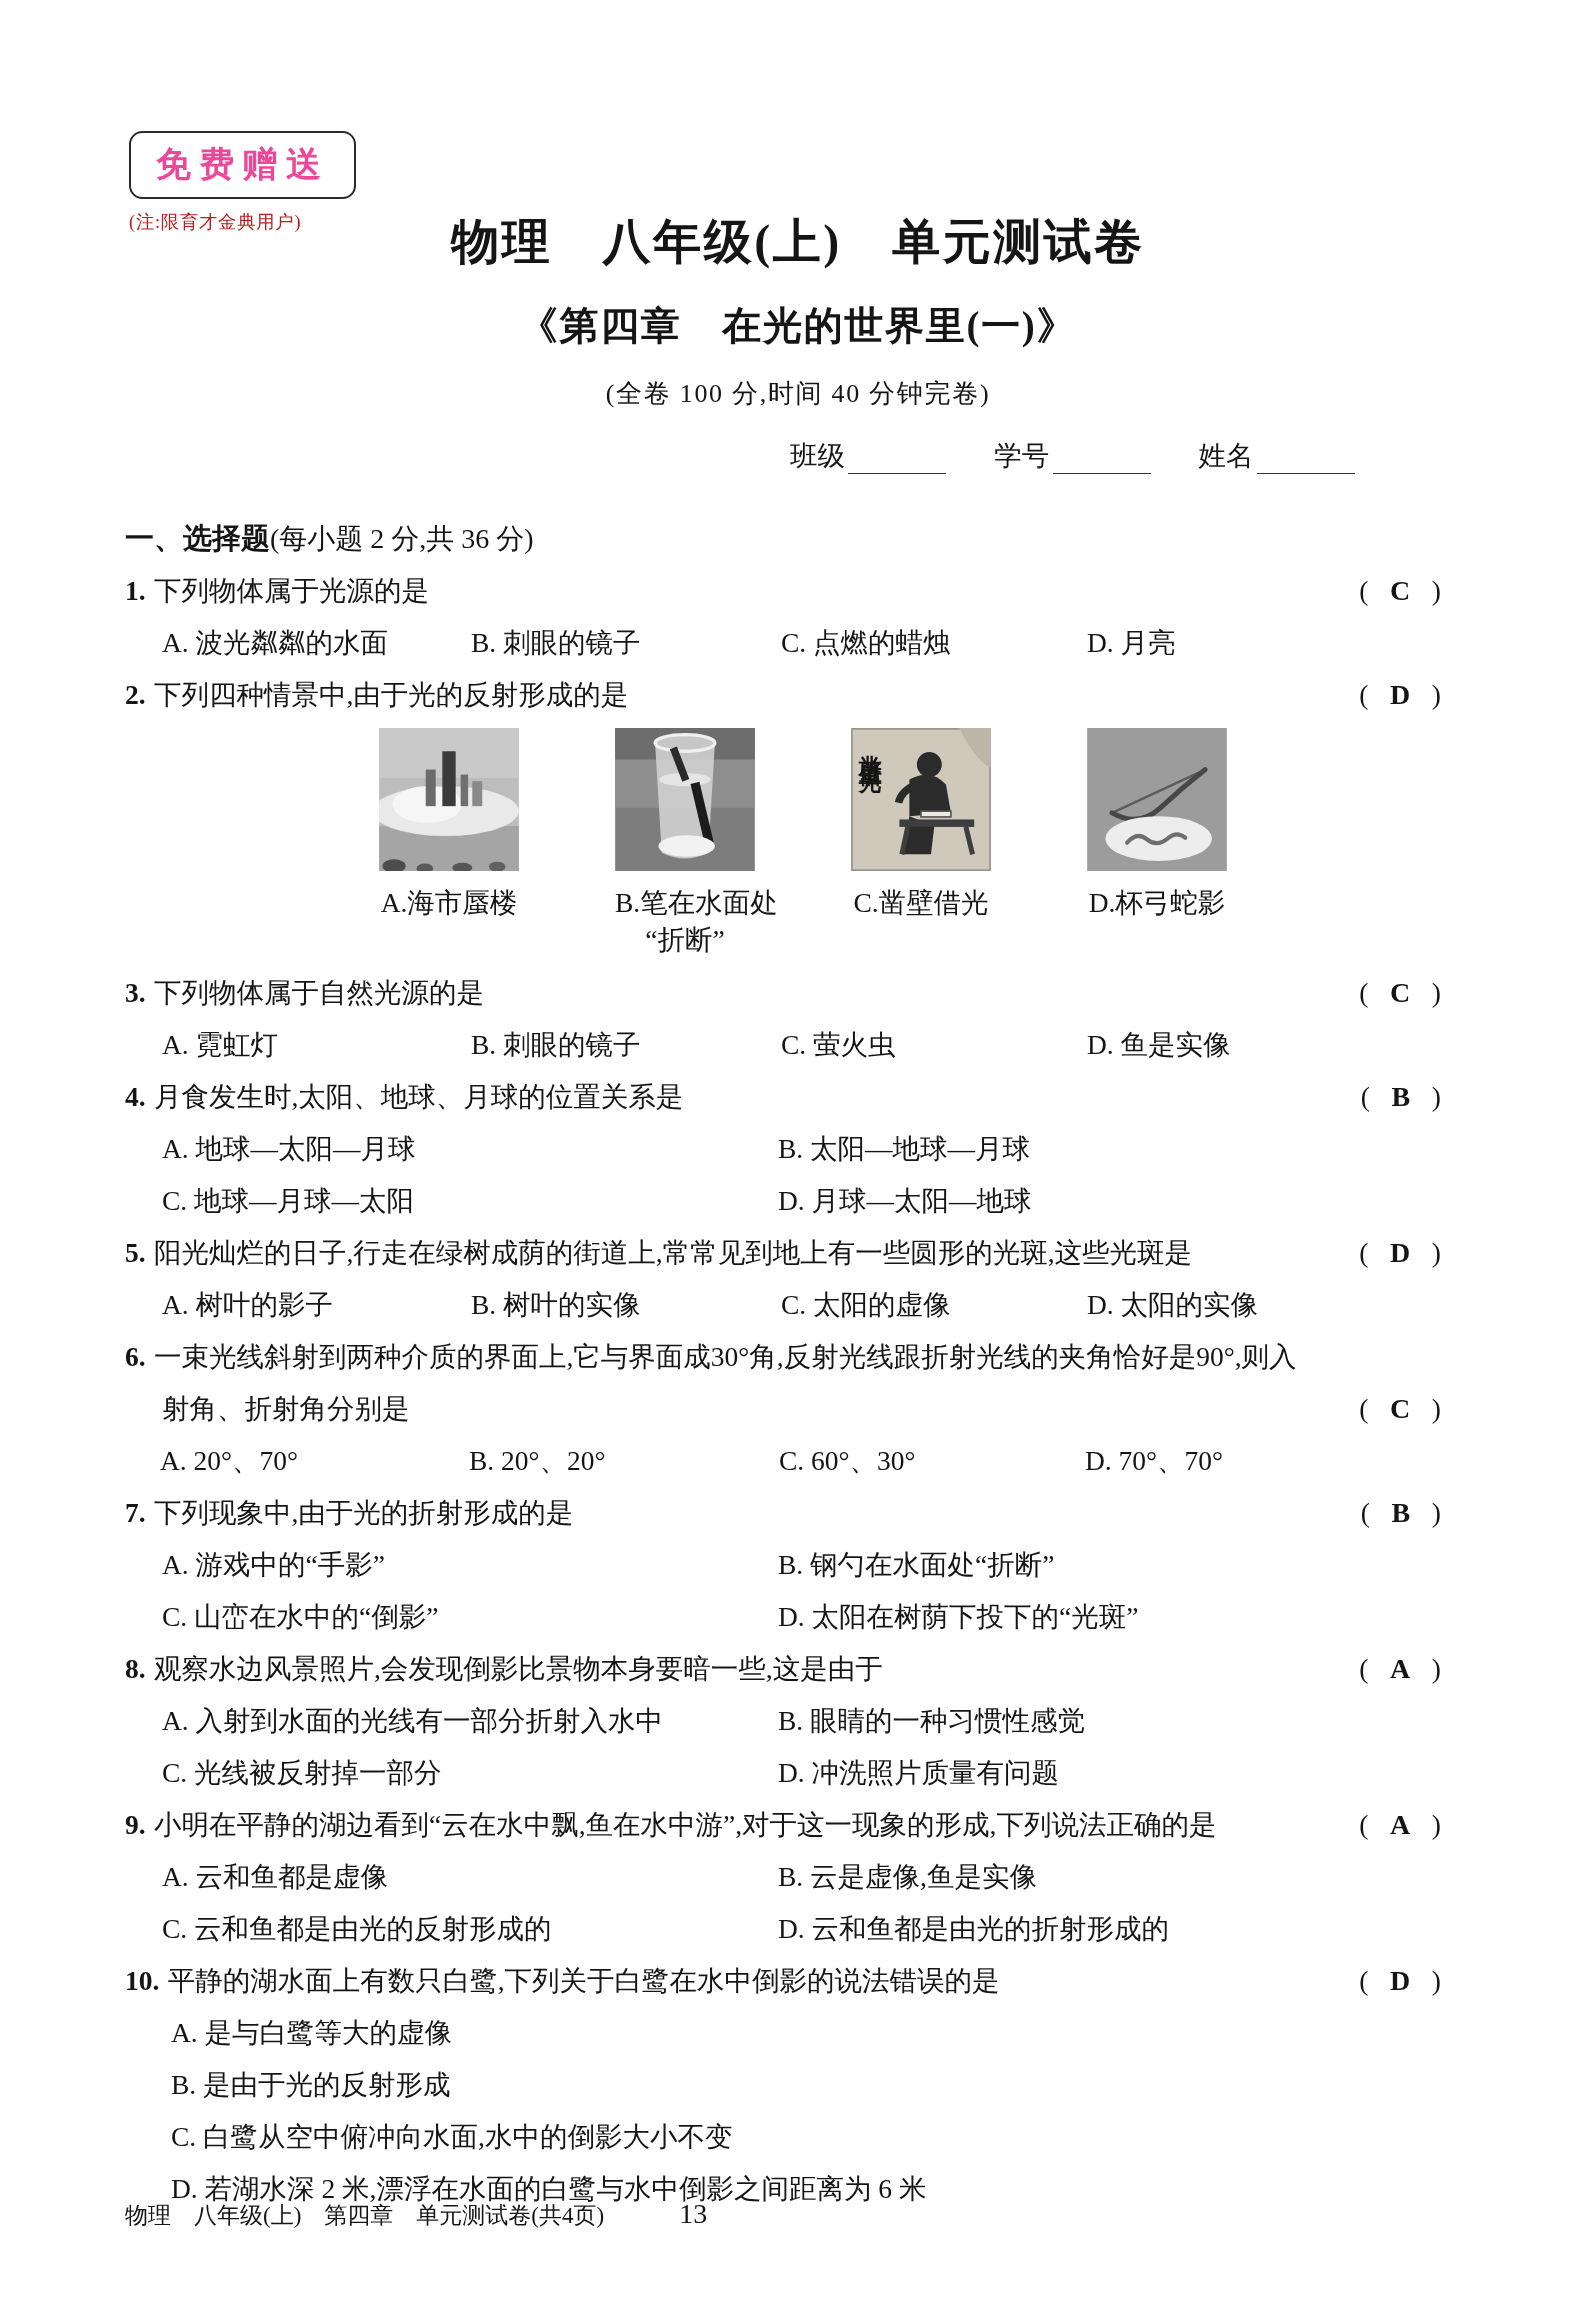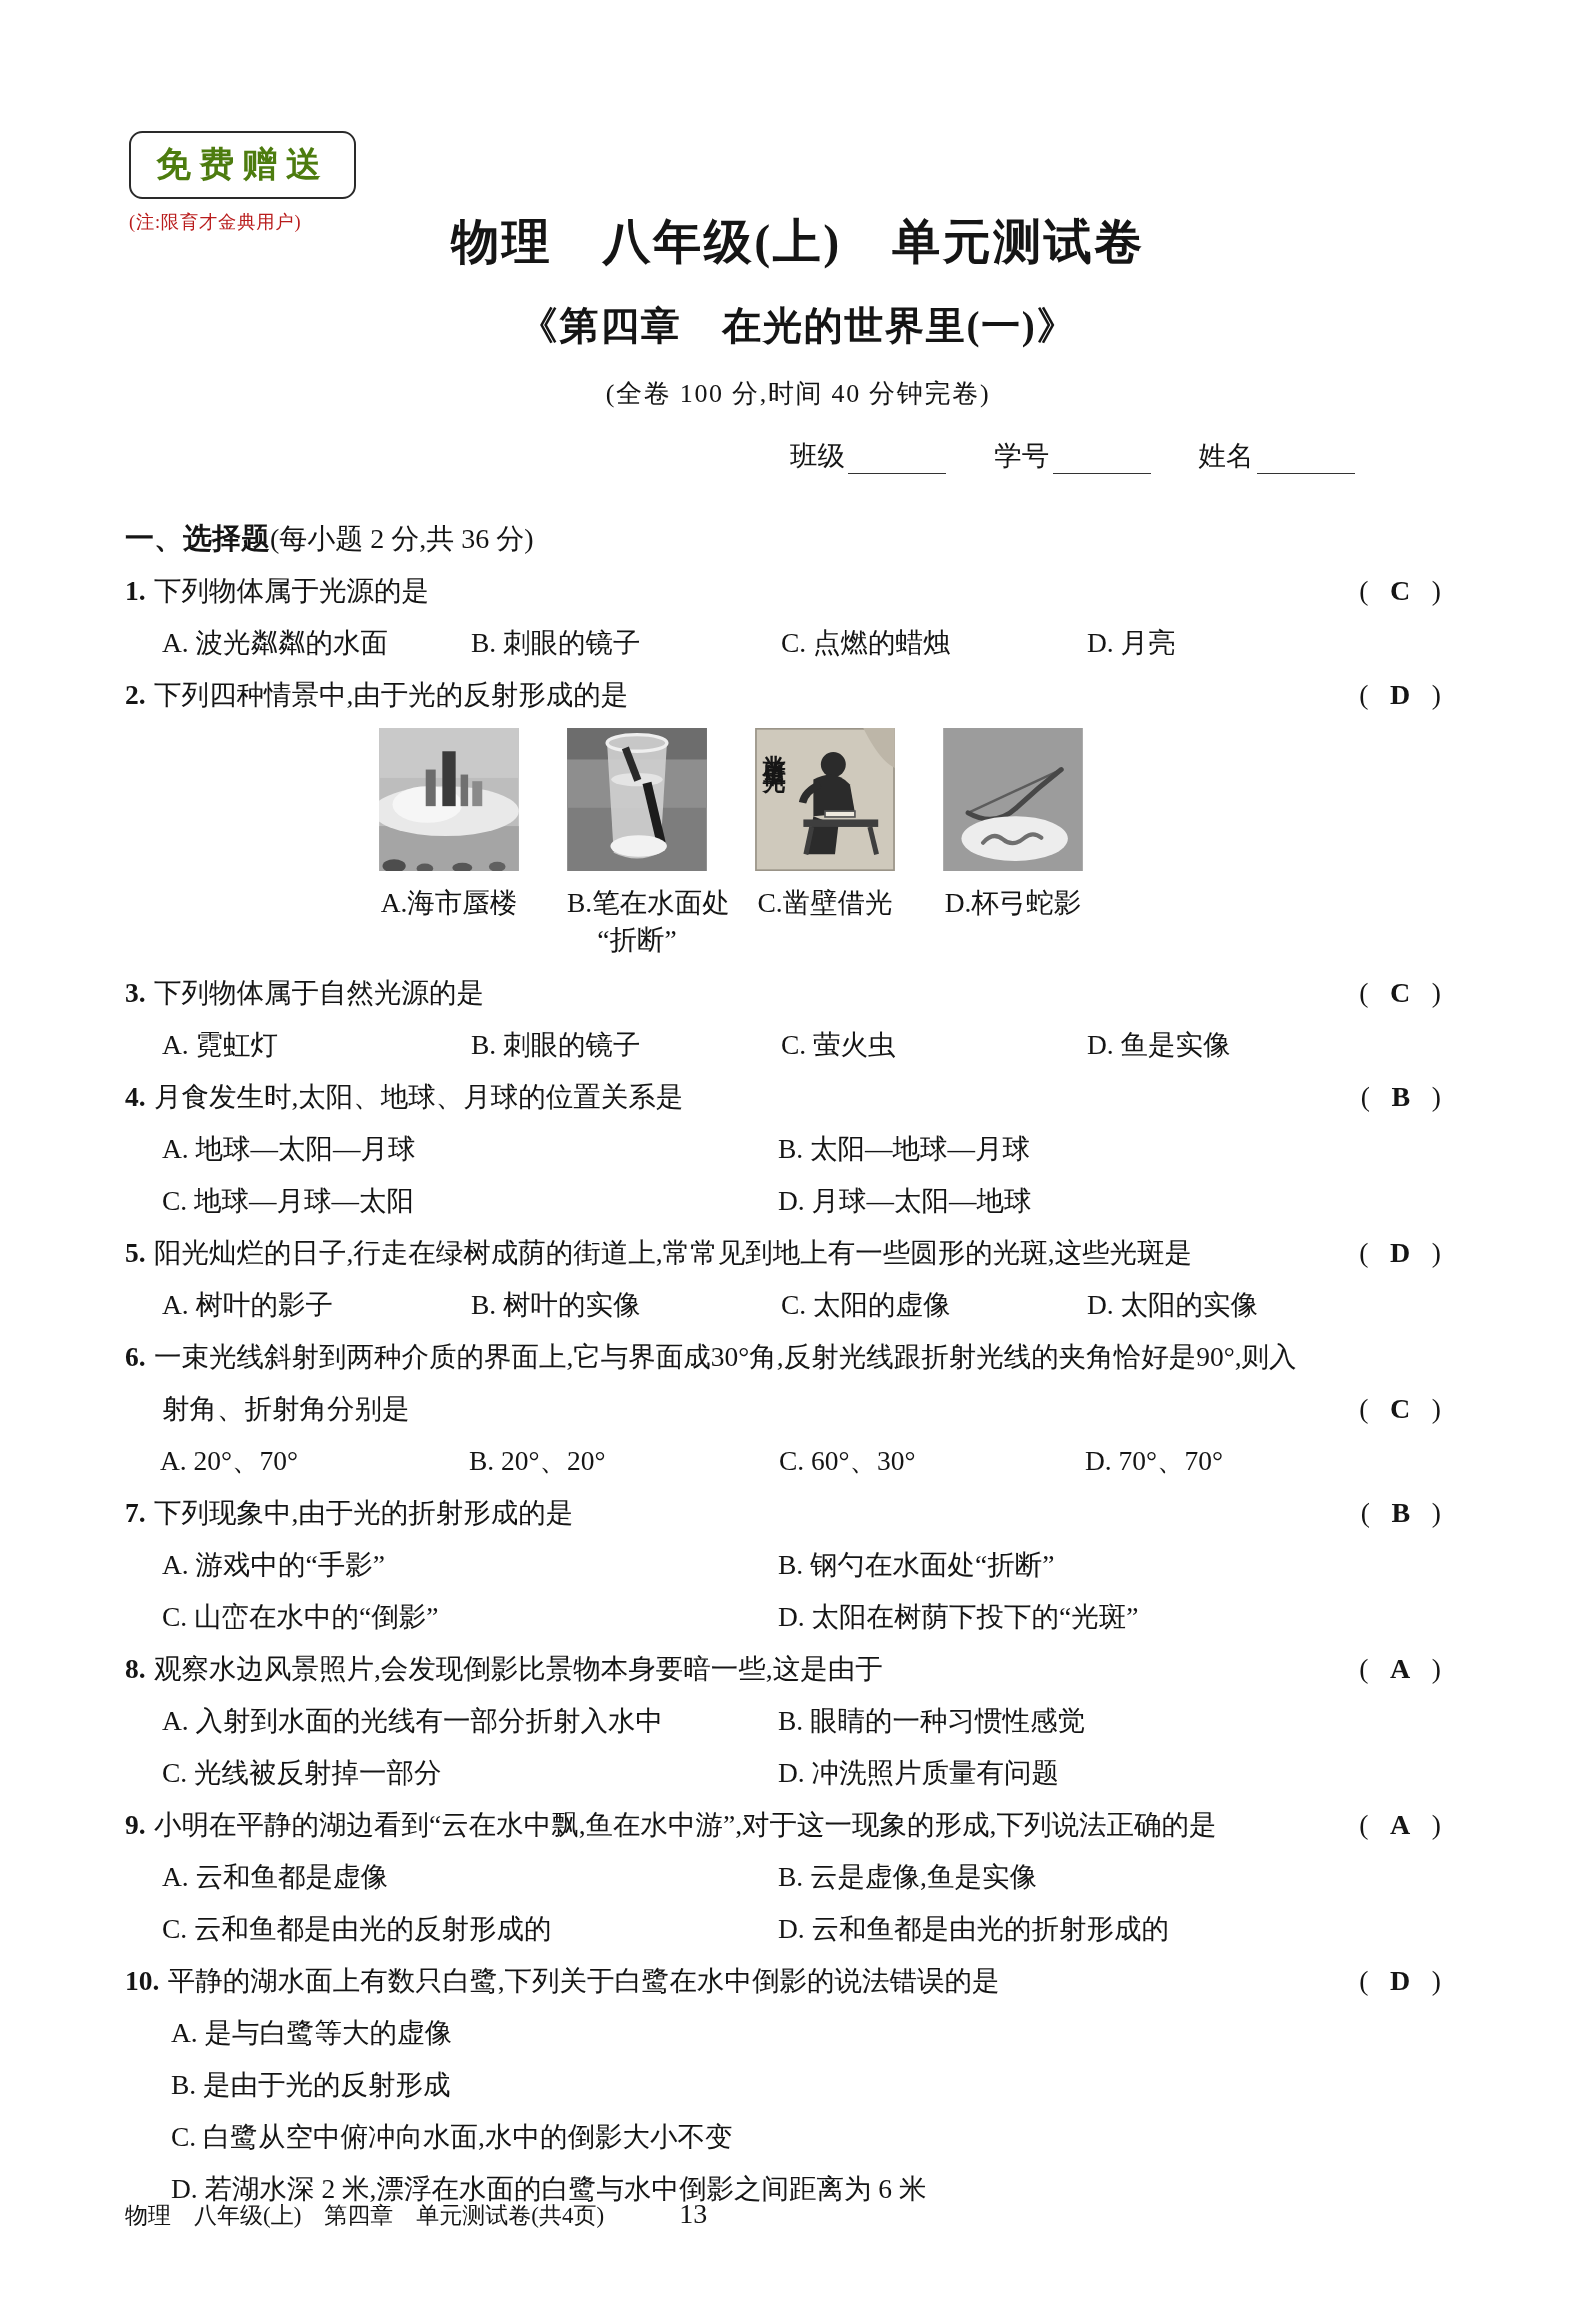--- a/index.html
+++ b/index.html
@@ -9,21 +9,21 @@
     background:#ffffff;
     font-family:"Liberation Serif","DejaVu Serif",serif;
     color:#151515;
     overflow:hidden;
   }
   
   .stamp{position:absolute;left:129px;top:131px;}
   .stamp-box{
     display:inline-block;border:2.5px solid #2a2a2a;border-radius:13.3px;
     padding:8.3px 25px;font-size:35px;font-weight:bold;letter-spacing:8.3px;
-    color:#4d7c0f;
+    color:#ec4899;
   }
   .stamp-note{margin-top:10px;font-size:18.3px;letter-spacing:0.8px;color:#b91c1c;}
   
   .title{margin:0;padding-top:210px;text-align:center;font-size:48px;font-weight:bold;letter-spacing:2.5px;}
   .subtitle{margin-top:25px;text-align:center;font-size:39px;font-weight:bold;letter-spacing:1.7px;}
   .exam-info{margin-top:23px;text-align:center;font-size:26px;letter-spacing:1.7px;}
   .fields{margin-top:27px;margin-left:790px;display:flex;gap:48px;font-size:27.5px;}
   .field{display:flex;align-items:flex-end;white-space:nowrap;}
   .blank{display:inline-block;width:98px;border-bottom:1.7px solid #333;height:28px;margin-left:3.3px;}
   
@@ -35,21 +35,21 @@
   .q-no{font-weight:bold;margin-right:8.3px;white-space:nowrap;}
   .q-text{flex:1;}
   .q-ans{white-space:nowrap;margin-left:auto;font-size:27.5px;}
   .q-ans .ans-letter{font-weight:bold;font-size:28px;margin:0 21.6px;}
   .opts{padding-left:37px;display:grid;}
   .cols4{grid-template-columns:309px 310px 306px 1fr;}
   .cols2{grid-template-columns:616px 1fr;}
   .cols1{grid-template-columns:1fr;padding-left:46px;}
   .opt{line-height:52px;min-height:52px;white-space:nowrap;}
   
-  .figs{display:flex;gap:48px;padding-left:254px;margin-top:6.7px;height:228px;}
+  .figs{display:flex;gap:96px;padding-left:254px;margin-top:6.7px;height:228px;}
   .fig{width:140px;text-align:center;flex:0 0 auto;}
   .fig-img{position:relative;width:140px;height:143px;}
   .fig-img svg{display:block;}
   .fig-overlay{
     position:absolute;left:6.7px;top:8.3px;writing-mode:vertical-rl;
     font-size:23px;font-weight:bold;color:#161616;letter-spacing:5px;line-height:25px;
   }
   .fig-cap{margin-top:13.3px;font-size:27.5px;line-height:37px;white-space:nowrap;}
   .fig-cap2{font-size:27.5px;line-height:37px;white-space:nowrap;}
   

